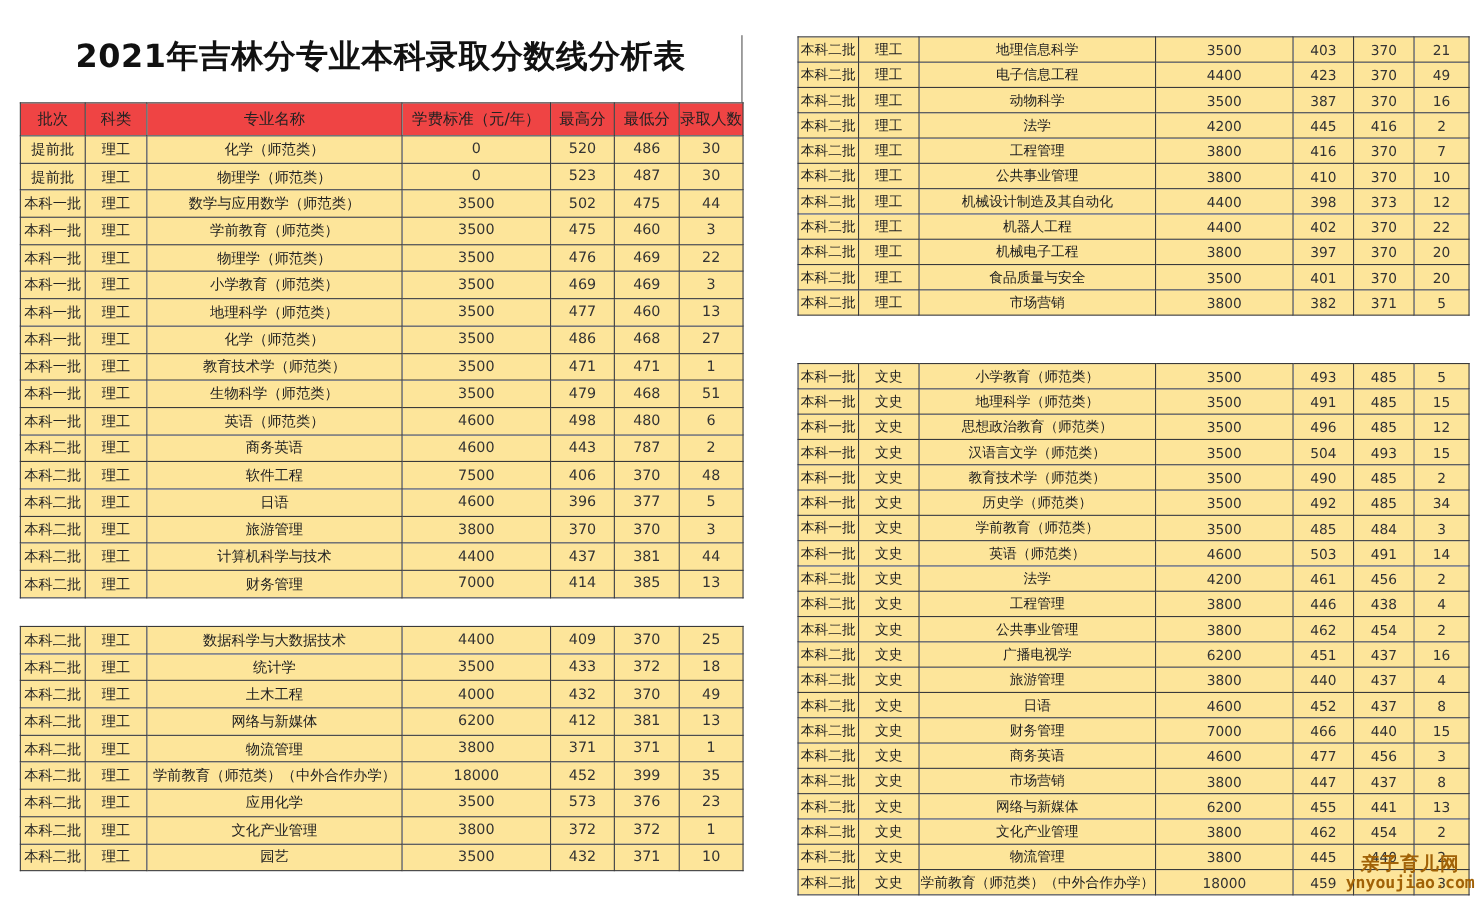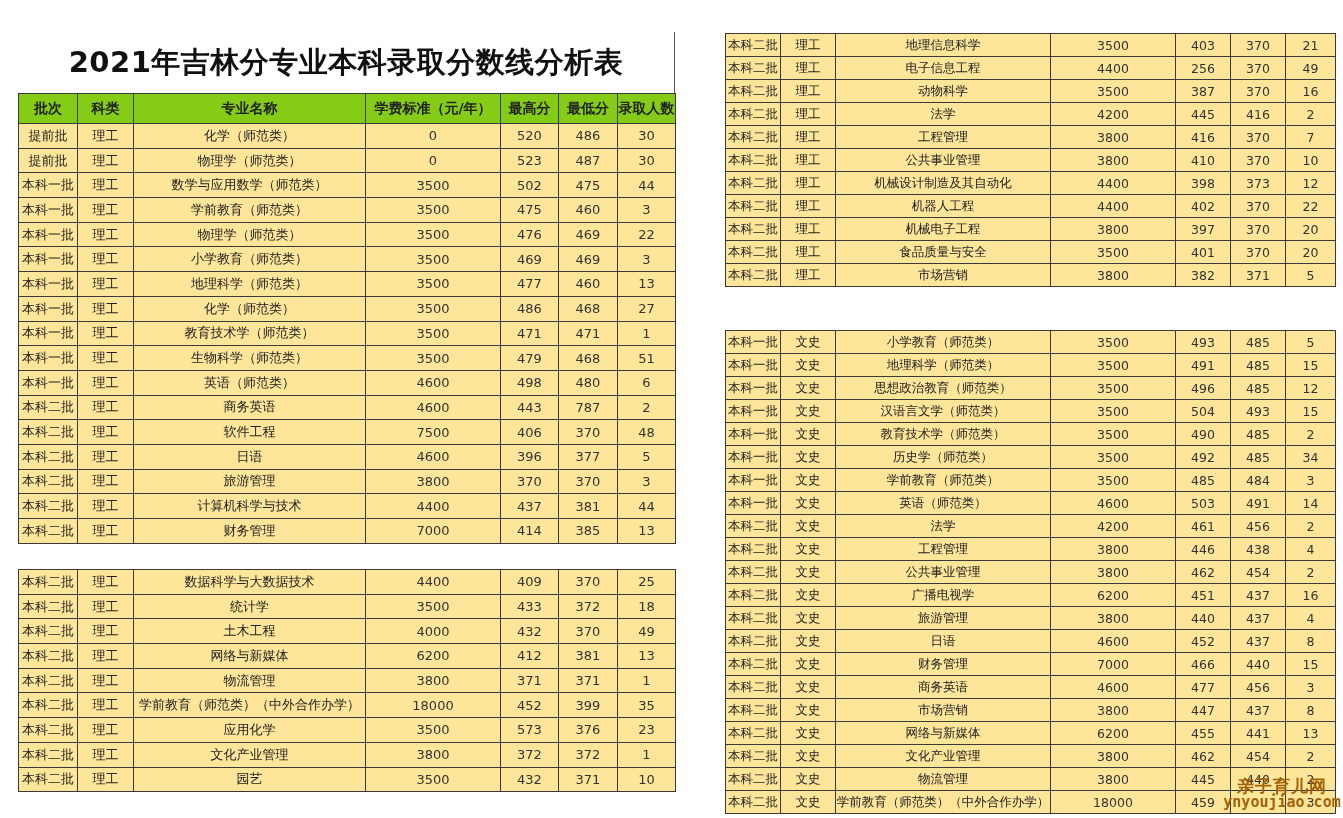--- a/index.html
+++ b/index.html
@@ -1,26 +1,26 @@
 <!DOCTYPE html>
 <html><head>
 <meta charset="utf-8">
 <style>
   html, body { margin:0; padding:0; background:#ffffff; }
   body { width:1343px; height:818px; position:relative; overflow:hidden;
          font-family:"DejaVu Sans", "Liberation Sans", sans-serif; color:#222; }
   .title-box { position:absolute; left:18px; top:32px; width:657px; height:61px;
                border-right:1px solid #555; box-sizing:border-box;
-               display:flex; align-items:center; justify-content:center; }
+               display:flex; align-items:flex-start; justify-content:center; }
   .title { font-size:29px; font-weight:bold; color:#111; letter-spacing:0.5px; }
   table.sheet { position:absolute; border-collapse:collapse; table-layout:fixed; }
   table.sheet td, table.sheet th { border:1px solid #3a3a3a; padding:0; text-align:center;
       white-space:nowrap; overflow:hidden; font-size:13px; font-weight:normal; }
   table.sheet tr.data td { background:#fde59a; height:23.7px; }
-  table.sheet tr.hdr th { background:#84cc16; height:29px; font-weight:bold; font-size:14px; color:#222; }
+  table.sheet tr.hdr th { background:#ef4444; height:29px; font-weight:normal; font-size:14px; color:#222; }
   td.num { color:#333; }
   td.batch { text-align:left; padding-left:2px; }
   #left1 { left:18px; top:93px; }
   #left2 { left:18px; top:569px; }
   #right1 { left:725px; top:33px; }
   #right2 { left:725px; top:330px; }
   #right1 tr.data td, #right2 tr.data td { height:22px; font-size:12.5px; }
   .watermark { position:absolute; left:1222px; top:778px; width:120px; text-align:center;
                color:#a16207; font-weight:bold; line-height:1; }
   .watermark .wm1 { font-size:17px; letter-spacing:1px; }
@@ -324,21 +324,21 @@
         <td class="num">3500</td>
         <td class="num">403</td>
         <td class="num">370</td>
         <td class="num">21</td>
       </tr>
       <tr class="data">
         <td class="batch">本科二批</td>
         <td>理工</td>
         <td>电子信息工程</td>
         <td class="num">4400</td>
-        <td class="num">256</td>
+        <td class="num">423</td>
         <td class="num">370</td>
         <td class="num">49</td>
       </tr>
       <tr class="data">
         <td class="batch">本科二批</td>
         <td>理工</td>
         <td>动物科学</td>
         <td class="num">3500</td>
         <td class="num">387</td>
         <td class="num">370</td>

